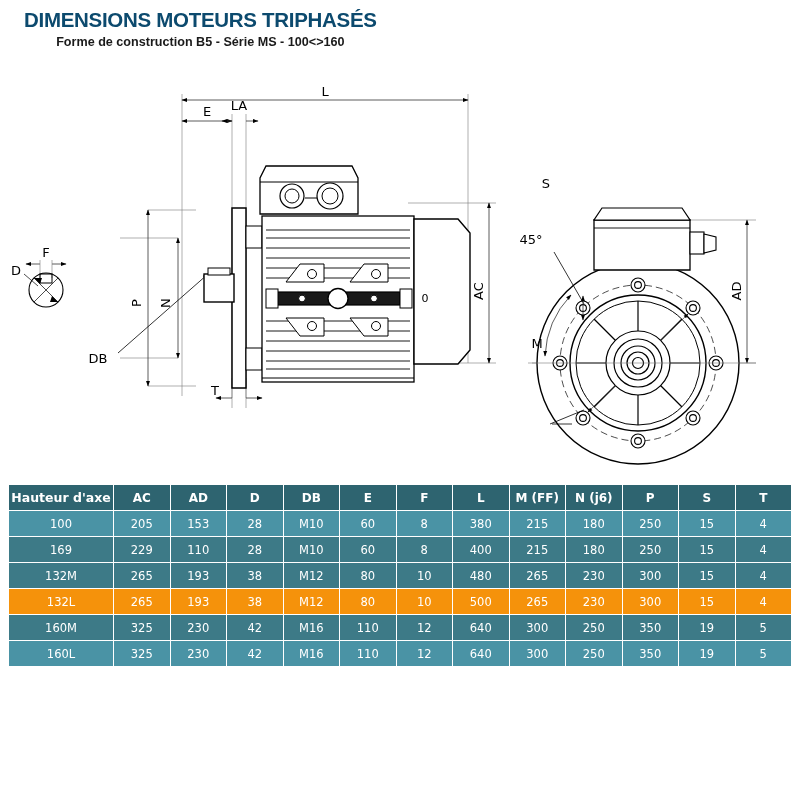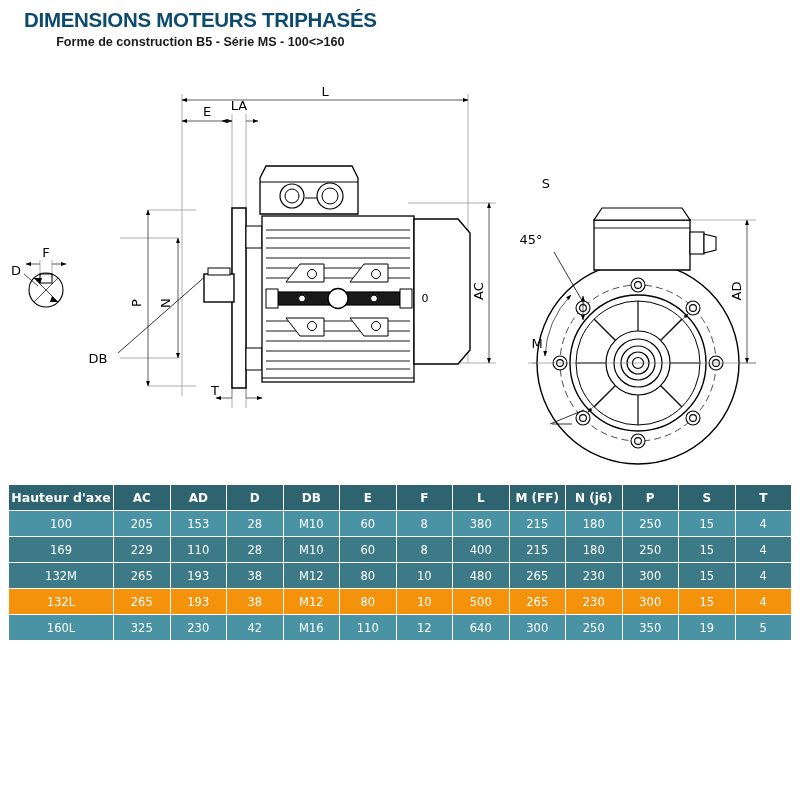--- a/index.html
+++ b/index.html
@@ -434,20 +434,35 @@
           <td>M12</td>
           <td>80</td>
           <td>10</td>
           <td>500</td>
           <td>265</td>
           <td>230</td>
           <td>300</td>
           <td>15</td>
           <td>4</td>
         </tr>
+        <tr class="row-dark">
+          <td>160M</td>
+          <td>325</td>
+          <td>230</td>
+          <td>42</td>
+          <td>M16</td>
+          <td>110</td>
+          <td>12</td>
+          <td>640</td>
+          <td>300</td>
+          <td>250</td>
+          <td>350</td>
+          <td>19</td>
+          <td>5</td>
+        </tr>
         <tr class="row-light">
           <td>160L</td>
           <td>325</td>
           <td>230</td>
           <td>42</td>
           <td>M16</td>
           <td>110</td>
           <td>12</td>
           <td>640</td>
           <td>300</td>

